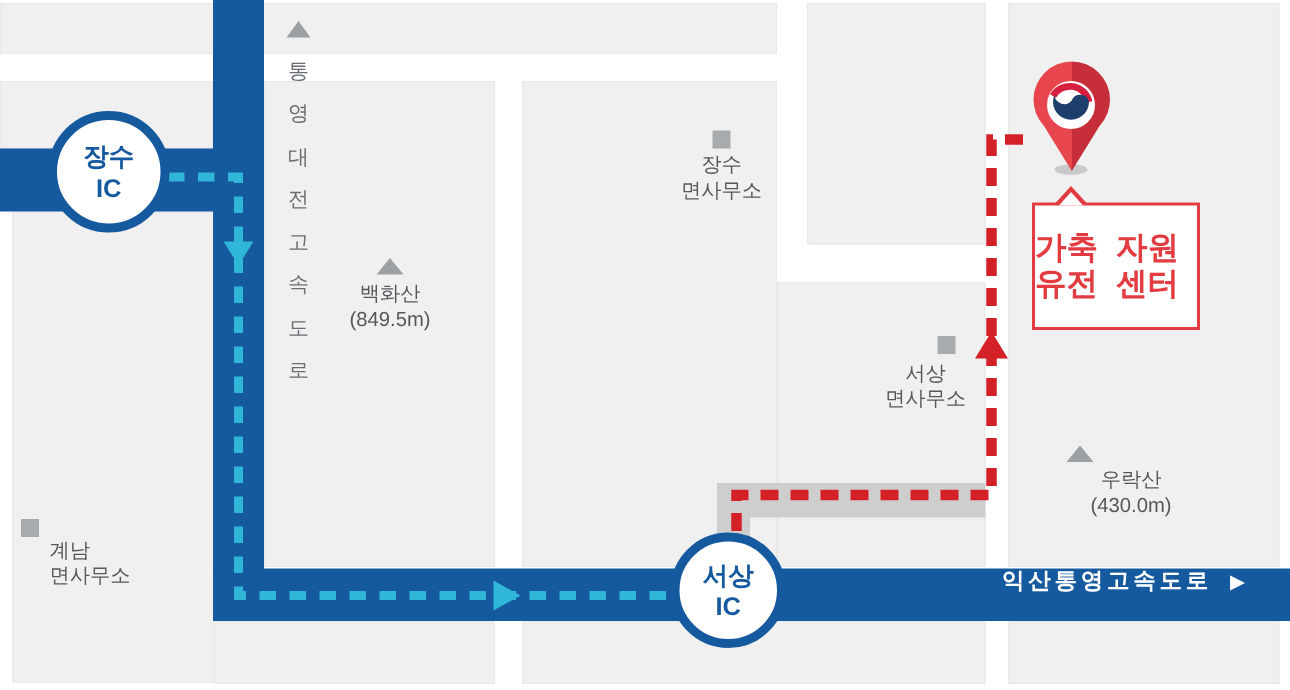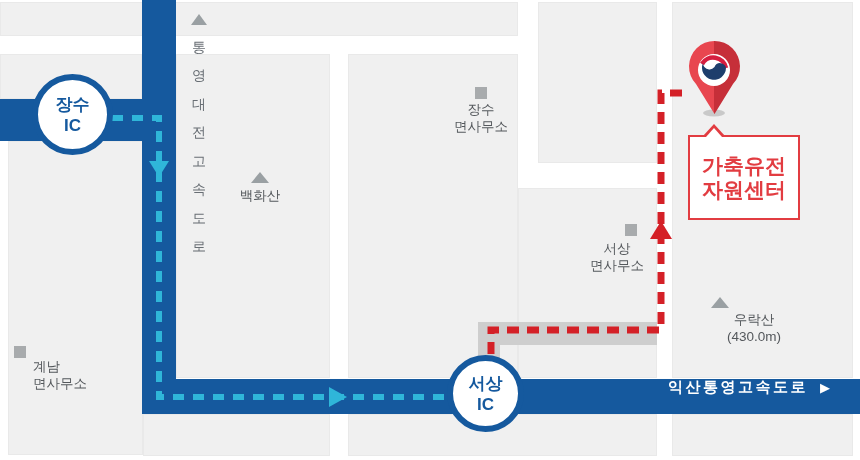--- a/index.html
+++ b/index.html
@@ -19,21 +19,21 @@
   .mtn-tri{position:absolute;width:0;height:0;border-left:9px solid transparent;
       border-right:9px solid transparent;border-bottom:11px solid #9aa0a3;z-index:3;}
   .sq{position:absolute;width:12px;height:12px;background:#a8abad;z-index:3;}
   .lbl{position:absolute;color:#54585c;font-size:13.5px;line-height:16.5px;z-index:3;}
   .center{text-align:center;}
   .bandname{position:absolute;left:668px;top:379px;height:17px;display:flex;align-items:center;
       gap:12px;color:#fff;font-weight:bold;font-size:15px;letter-spacing:2.5px;z-index:5;}
   .bandname .arr{font-size:13px;letter-spacing:0;}
   #routes{position:absolute;left:0;top:0;z-index:5;}
   .dest{position:absolute;left:688px;top:135px;width:112px;height:85px;background:#fff;
-      border:2px solid #e23c41;box-sizing:border-box;z-index:7;display:flex;flex-direction:column;
+      border:2px solid #e23c41;box-sizing:border-box;z-index:7;display:flex;
       align-items:center;justify-content:center;color:#e23c41;font-weight:bold;font-size:21px;line-height:24px;}
   .caret-o{position:absolute;left:703px;top:124px;width:0;height:0;z-index:8;
       border-left:11px solid transparent;border-right:11px solid transparent;border-bottom:12px solid #e23c41;}
   .caret-i{position:absolute;left:706px;top:128px;width:0;height:0;z-index:9;
       border-left:8px solid transparent;border-right:8px solid transparent;border-bottom:9px solid #fff;}
 </style>
 </head>
 <body>
 
 <div id="map">
@@ -72,20 +72,21 @@
   </div>
 
   <div class="bandname">
     <span>익산통영고속도로</span>
     <span class="arr">▶</span>
   </div>
 
   <div class="mtn-tri" style="left:251px;top:172px"></div>
   <div class="lbl center" style="left:210px;top:188px;width:100px">
     <div>백화산</div>
+    <div>(849.5m)</div>
   </div>
   <div class="mtn-tri" style="left:711px;top:297px"></div>
   <div class="lbl center" style="left:704px;top:312px;width:100px">
     <div>우락산</div>
     <div>(430.0m)</div>
   </div>
 
   <div class="sq" style="left:475px;top:87px"></div>
   <div class="lbl center" style="left:431px;top:102px;width:100px">
     <div>장수</div>

